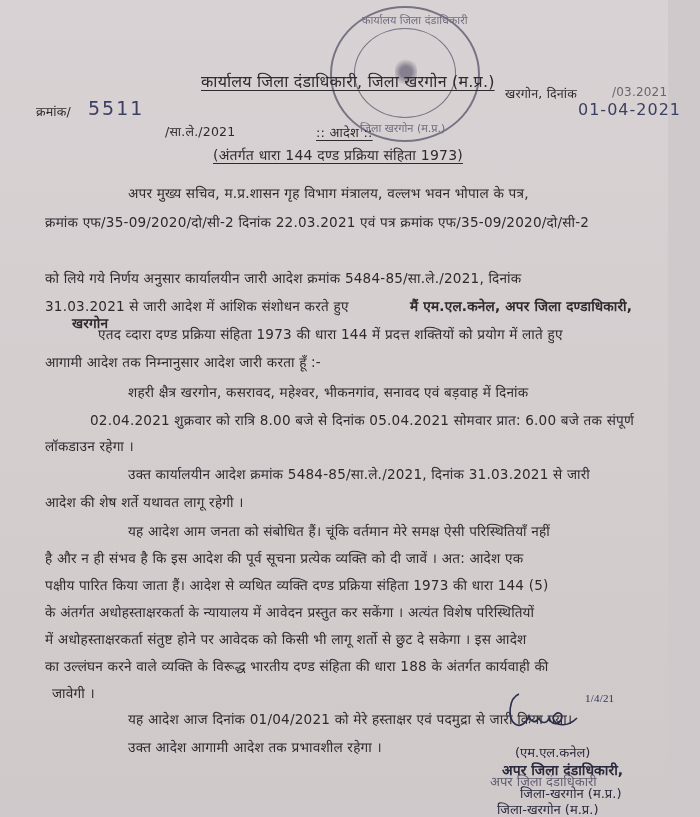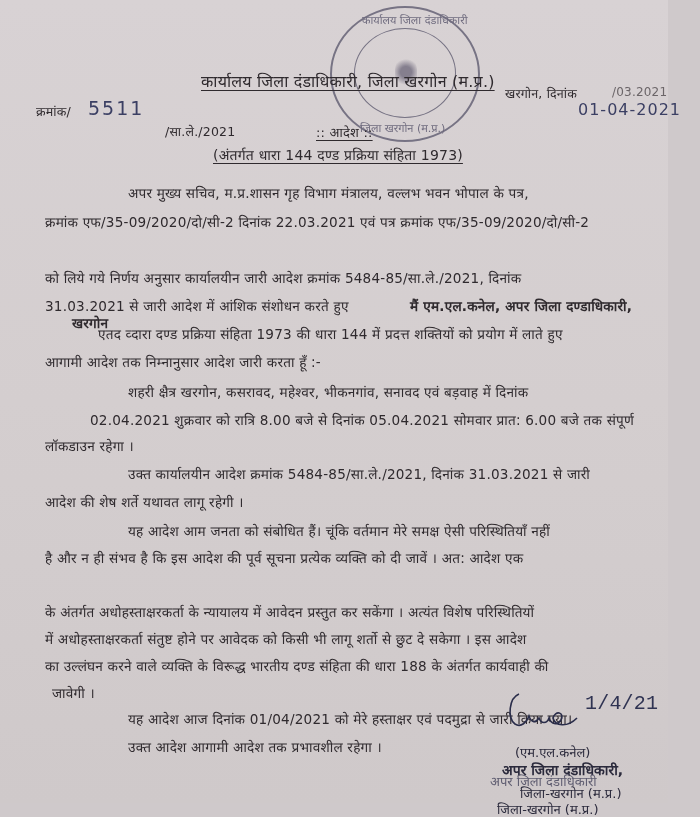--- a/index.html
+++ b/index.html
@@ -5,21 +5,21 @@
   html,body{margin:0;padding:0;}
   body{width:700px;height:817px;overflow:hidden;background:#cfc9cb;font-family:"DejaVu Sans",sans-serif;color:#2f2a2e;position:relative;}
   .page{position:absolute;left:0;top:0;width:668px;height:803px;background:linear-gradient(180deg,#d8d2d4 0%,#d4cecf 50%,#cfc9ca 100%);}
   .edge{position:absolute;left:704px;top:0;width:32px;height:735px;background:linear-gradient(90deg,#bdb6b5 0%,#d9d3d0 30%,#e3ddd9 100%);border-left:1px solid #a9a2a2;}
   .edge span{position:absolute;left:4px;font-size:10px;color:#4a4446;white-space:nowrap;}
   .line{position:absolute;white-space:nowrap;font-size:13.6px;letter-spacing:0.2px;}
   .u{text-decoration:underline;text-underline-offset:3px;}
   .b{font-weight:bold;}
   .title{font-size:16px;}
   .hand{font-family:"DejaVu Sans",sans-serif;color:#3b3f63;font-size:19px;letter-spacing:2px;}
-  .hand2{font-family:Liberation Mono, monospace;color:#2f3352;font-size:20px;}
+  .hand2{font-family:Liberation Serif, serif;color:#2f3352;font-size:11px;}
   .seal{position:absolute;left:330px;top:6px;width:146px;height:132px;border:2px solid #57546a;border-radius:50%;opacity:0.75;}
   .seal .inner{position:absolute;left:22px;top:20px;width:100px;height:88px;border:1.5px solid #57546a;border-radius:50%;}
   .seal .emblem{position:absolute;left:40px;top:28px;width:22px;height:30px;background:radial-gradient(circle,#6a6478 30%,transparent 70%);border-radius:40% 40% 10% 10%;}
   .seal .ring{position:absolute;font-size:11px;color:#4c4962;}
   .sign{position:absolute;left:505px;top:688px;width:80px;height:44px;}
   .stamp-text{position:absolute;white-space:nowrap;font-size:13px;color:#2b2a3c;}
 </style>
 </head>
 <body>
 
@@ -54,20 +54,21 @@
   <div class="line b" style="left:45px;top:313px;margin-left:27px;">खरगोन</div>
   <div class="line" style="left:98px;top:324px;">एतद व्दारा दण्ड प्रक्रिया संहिता 1973 की धारा 144 में प्रदत्त शक्तियों को प्रयोग में लाते हुए</div>
   <div class="line" style="left:45px;top:352px;">आगामी आदेश तक निम्नानुसार आदेश जारी करता हूँ :-</div>
   <div class="line" style="left:128px;top:382px;">शहरी क्षैत्र खरगोन, कसरावद, महेश्वर, भीकनगांव, सनावद एवं बड़वाह में दिनांक</div>
   <div class="line" style="left:45px;top:410px;margin-left:45px;">02.04.2021 शुक्रवार को रात्रि 8.00 बजे से दिनांक 05.04.2021 सोमवार प्रात: 6.00 बजे तक संपूर्ण</div>
   <div class="line" style="left:45px;top:436px;">लॉकडाउन रहेगा ।</div>
   <div class="line" style="left:128px;top:464px;">उक्त कार्यालयीन आदेश क्रमांक 5484-85/सा.ले./2021, दिनांक 31.03.2021 से जारी</div>
   <div class="line" style="left:45px;top:492px;">आदेश की शेष शर्ते यथावत लागू रहेगी ।</div>
   <div class="line" style="left:128px;top:521px;">यह आदेश आम जनता को संबोधित हैं। चूंकि वर्तमान मेरे समक्ष ऐसी परिस्थितियाँ नहीं</div>
   <div class="line" style="left:45px;top:548px;">है और न ही संभव है कि इस आदेश की पूर्व सूचना प्रत्येक व्यक्ति को दी जावें । अत: आदेश एक</div>
+  <div class="line" style="left:45px;top:575px;">पक्षीय पारित किया जाता हैं। आदेश से व्यथित व्यक्ति दण्ड प्रक्रिया संहिता 1973 की धारा 144 (5)</div>
   <div class="line" style="left:45px;top:602px;">के अंतर्गत अधोहस्ताक्षरकर्ता के न्यायालय में आवेदन प्रस्तुत कर सकेंगा । अत्यंत विशेष परिस्थितियों</div>
   <div class="line" style="left:45px;top:629px;">में अधोहस्ताक्षरकर्ता संतुष्ट होने पर आवेदक को किसी भी लागू शर्तो से छुट दे सकेगा । इस आदेश</div>
   <div class="line" style="left:45px;top:656px;">का उल्लंघन करने वाले व्यक्ति के विरूद्ध भारतीय दण्ड संहिता की धारा 188 के अंतर्गत कार्यवाही की</div>
   <div class="line" style="left:52px;top:683px;">जावेगी ।</div>
   <div class="line" style="left:128px;top:709px;">यह आदेश आज दिनांक 01/04/2021 को मेरे हस्ताक्षर एवं पदमुद्रा से जारी किया गया।</div>
   <div class="line" style="left:128px;top:737px;">उक्त आदेश आगामी आदेश तक प्रभावशील रहेगा ।</div>
 
   <svg class="sign" viewBox="0 0 80 44">
     <path d="M14 6 C4 10,2 30,10 36 C16 40,22 34,24 28 C26 34,30 36,34 30 C36 36,42 36,44 30 C46 36,52 38,56 32 C60 24,50 22,48 30 C50 38,62 40,72 30" fill="none" stroke="#2a2d4a" stroke-width="1.6"></path>
   </svg>

